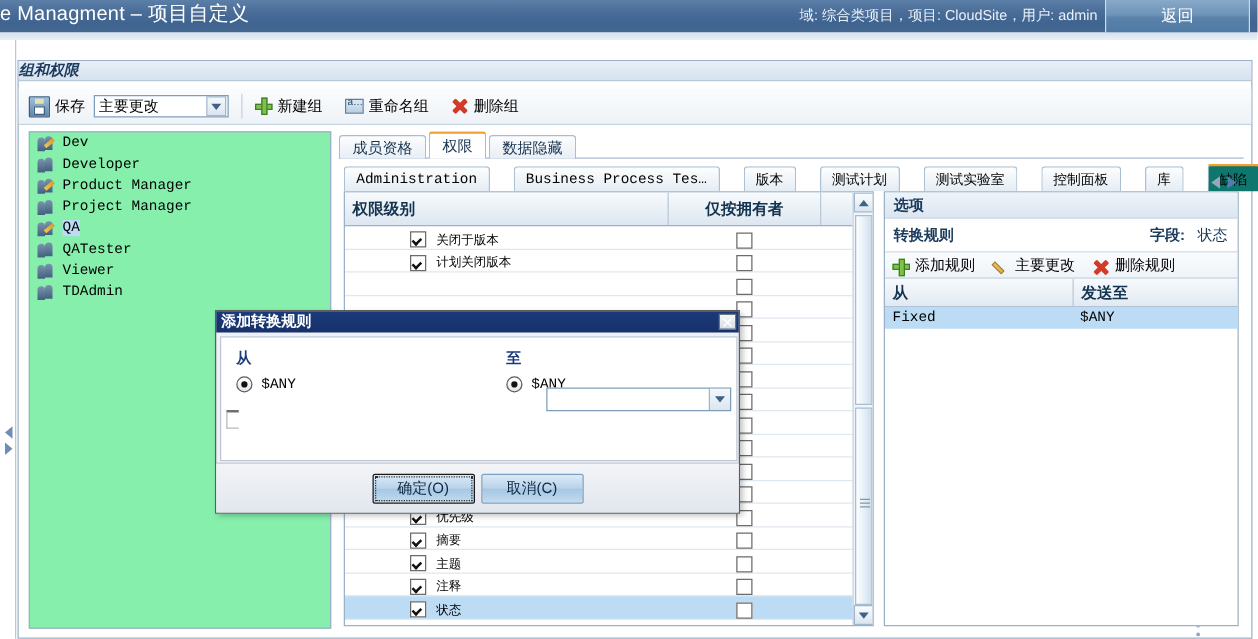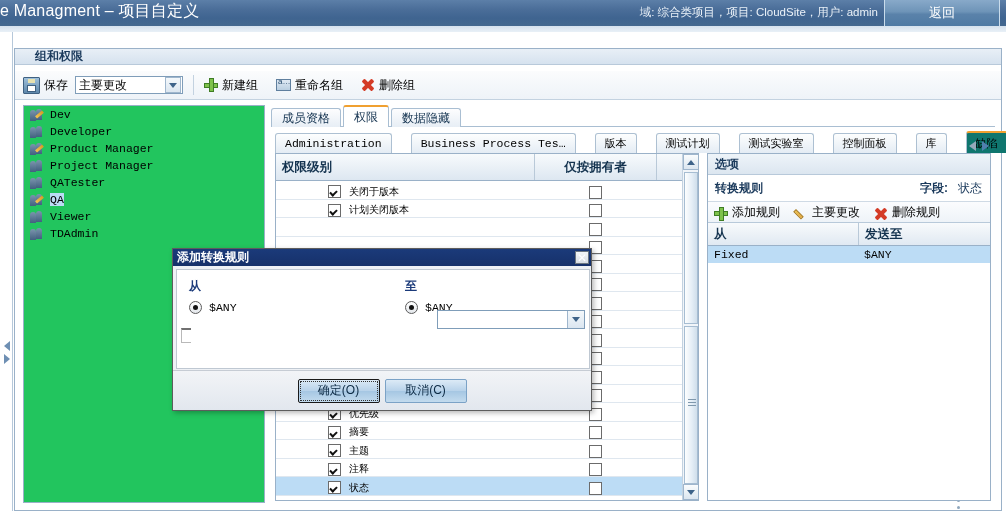--- a/index.html
+++ b/index.html
@@ -53,21 +53,21 @@
   
   .panel{
     position:absolute;left:14px;top:16px;width:988px;height:463px;
     border:1px solid #9ab1c8;background:#ffffff;box-sizing:border-box;
   }
   .panel-caption{
     position:absolute;left:0;top:0;width:100%;height:16px;
     background:linear-gradient(180deg,#e8eff6 0%,#d6e2ef 100%);
     border-bottom:1px solid #b8c9da;
     font-weight:bold;font-size:12px;color:#1b3a5c;
-    display:flex;align-items:center;padding-left:20px;box-sizing:border-box;
+    display:flex;align-items:center;padding-left:0;box-sizing:border-box;font-style:italic;
   }
   .toolbar{
     position:absolute;left:0;top:22px;width:100%;height:29px;
     background:linear-gradient(180deg,#fbfcfd 0%,#eef3f8 100%);
     border-bottom:1px solid #c3d2e0;
     display:flex;align-items:center;padding-left:8px;box-sizing:border-box;gap:0;
   }
   .tb-item{display:flex;align-items:center;gap:4px;cursor:pointer;white-space:nowrap;font-size:12px;}
   .tb-sep{width:1px;height:20px;background:#c3d2e0;margin:0 10px;}
   .combo{
@@ -97,21 +97,21 @@
   .ic-x{width:14px;height:14px;position:relative;}
   .ic-x:before,.ic-x:after{content:"";position:absolute;left:0;top:5px;width:14px;height:4px;background:#d43b26;border-radius:1px;}
   .ic-x:before{transform:rotate(45deg);}
   .ic-x:after{transform:rotate(-45deg);}
   .ic-pencil{width:14px;height:14px;position:relative;transform:rotate(0deg);}
   .ic-pencil:before{content:"";position:absolute;left:2px;top:2px;width:11px;height:4px;background:linear-gradient(90deg,#f0c24a,#e8a93a);border:1px solid #a8791c;box-sizing:border-box;transform:rotate(45deg);transform-origin:left top;}
 
   
   .tree{
     position:absolute;left:8px;top:56px;width:242px;height:398px;
-    border:1px solid #9ab1c8;background:#22c55e;box-sizing:border-box;
+    border:1px solid #9ab1c8;background:#86efac;box-sizing:border-box;
     overflow:hidden;
   }
   .tree-row{height:17px;display:flex;align-items:center;padding-left:6px;gap:6px;cursor:pointer;}
   .tree-label{font-family:"Liberation Mono","DejaVu Sans Mono",monospace;font-size:11.5px;}
   .tree-row.sel .tree-label{background:#bcdcf5;}
   .ic-group{
     width:14px;height:13px;position:relative;flex:none;
   }
   .ic-group .p1,.ic-group .p2{
     position:absolute;width:6px;height:11px;border-radius:3px 3px 0 0;
@@ -390,33 +390,33 @@
           </span>
           <span class="tree-label">Product Manager</span>
         </div>
         <div class="tree-row">
           <span class="ic-group">
             <i class="p1"></i>
             <i class="p2"></i>
           </span>
           <span class="tree-label">Project Manager</span>
         </div>
+        <div class="tree-row sel">
+          <span class="ic-group pen">
+            <i class="p1"></i>
+            <i class="p2"></i>
+          </span>
+          <span class="tree-label">QA</span>
+        </div>
         <div class="tree-row">
           <span class="ic-group">
             <i class="p1"></i>
             <i class="p2"></i>
           </span>
           <span class="tree-label">QATester</span>
-        </div>
-        <div class="tree-row sel">
-          <span class="ic-group pen">
-            <i class="p1"></i>
-            <i class="p2"></i>
-          </span>
-          <span class="tree-label">QA</span>
         </div>
         <div class="tree-row">
           <span class="ic-group">
             <i class="p1"></i>
             <i class="p2"></i>
           </span>
           <span class="tree-label">Viewer</span>
         </div>
         <div class="tree-row">
           <span class="ic-group">

